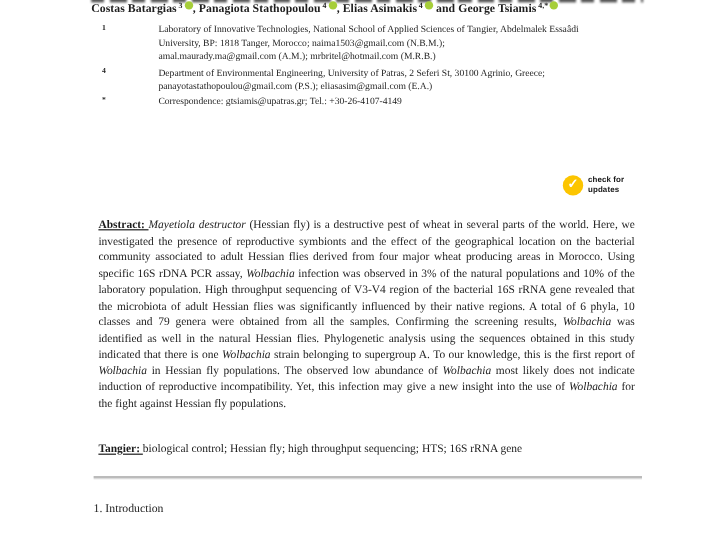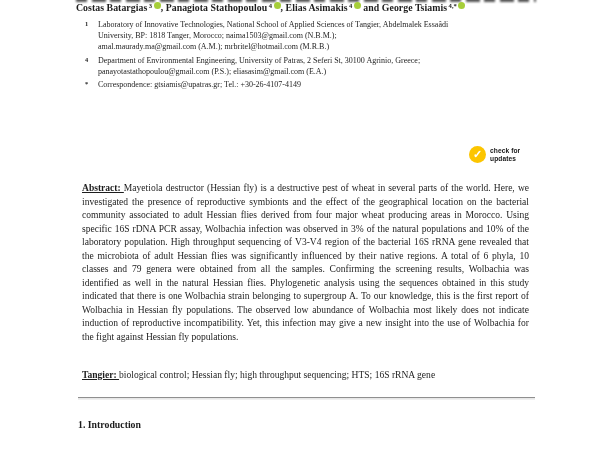--- a/index.html
+++ b/index.html
@@ -2,57 +2,57 @@
 <html><head>
 <meta charset="utf-8">
 <style>
   html,body{margin:0;padding:0;background:#e9e9e9;}
   .page{
     position:relative;width:600px;height:450px;background:#ffffff;
     font-family:"Liberation Serif","DejaVu Serif",serif;color:#1d1d1d;
     overflow:hidden;filter:blur(0.25px);
   }
   .b{font-weight:bold;text-decoration:underline;}
-  .i{}
+  .i{font-style:italic;}
 
   
   .remnant{
     position:absolute;left:76px;top:-2px;width:460px;height:4px;
     background:repeating-linear-gradient(90deg,#2b2b2b 0 11px,transparent 11px 16px,#2b2b2b 16px 30px,transparent 30px 34px);
     filter:blur(1.1px);opacity:.8;
   }
 
   .authors{
     position:absolute;left:76px;top:2px;width:470px;
     font-size:9.8px;font-weight:bold;letter-spacing:.05px;white-space:nowrap;
   }
   .a-sup{font-size:6.6px;position:relative;top:-3.5px;margin-left:1.5px;font-weight:bold;}
   .orcid{display:inline-block;width:7px;height:7px;border-radius:50%;
     background:#a6ce39;margin-left:1.5px;position:relative;top:-2.5px;}
 
   .affils{position:absolute;left:85px;top:19px;width:452px;}
-  .aff-row{display:flex;margin-bottom:2px;}
+  .aff-row{display:flex;margin-bottom:2px;gap:34px;}
   .aff-marker{width:13px;flex:0 0 13px;font-size:6.4px;padding-top:1px;font-weight:bold;}
   .aff-text{flex:1;font-size:8px;line-height:11.2px;white-space:pre-line;}
 
   .dates{position:absolute;left:76px;top:153px;font-size:8.8px;white-space:nowrap;}
 
   .badge{position:absolute;left:469px;top:146px;display:flex;align-items:center;gap:4px;cursor:pointer;}
   .badge-circle{width:17px;height:17px;border-radius:50%;background:#fcc500;
     color:#ffffff;font:bold 11px/17px "Liberation Sans",sans-serif;text-align:center;}
   .badge-label{font:bold 6.6px/7.6px "Liberation Sans",sans-serif;color:#151515;letter-spacing:.1px;}
 
   .abstract{position:absolute;left:82px;top:181px;width:447px;
     font-size:9.55px;line-height:13.55px;text-align:justify;}
   .keywords{position:absolute;left:82px;top:368px;width:447px;font-size:9.55px;line-height:13px;}
 
   .rule{position:absolute;left:78px;top:397px;width:457px;height:0;
     border-top:1.6px solid #8f8f8f;box-shadow:0 1.4px 0 #d8d8d8;}
 
-  .intro-h{position:absolute;left:78px;top:419px;font-size:9.8px;font-weight:bold;}
+  .intro-h{position:absolute;left:78px;top:419px;font-size:9.8px;font-weight:normal;}
   .intro-line{position:absolute;left:97px;top:440px;width:445px;
     font-size:9.55px;white-space:nowrap;}
 </style>
 </head>
 <body>
 
 <div class="page">
 
   <div class="remnant"></div>
 

